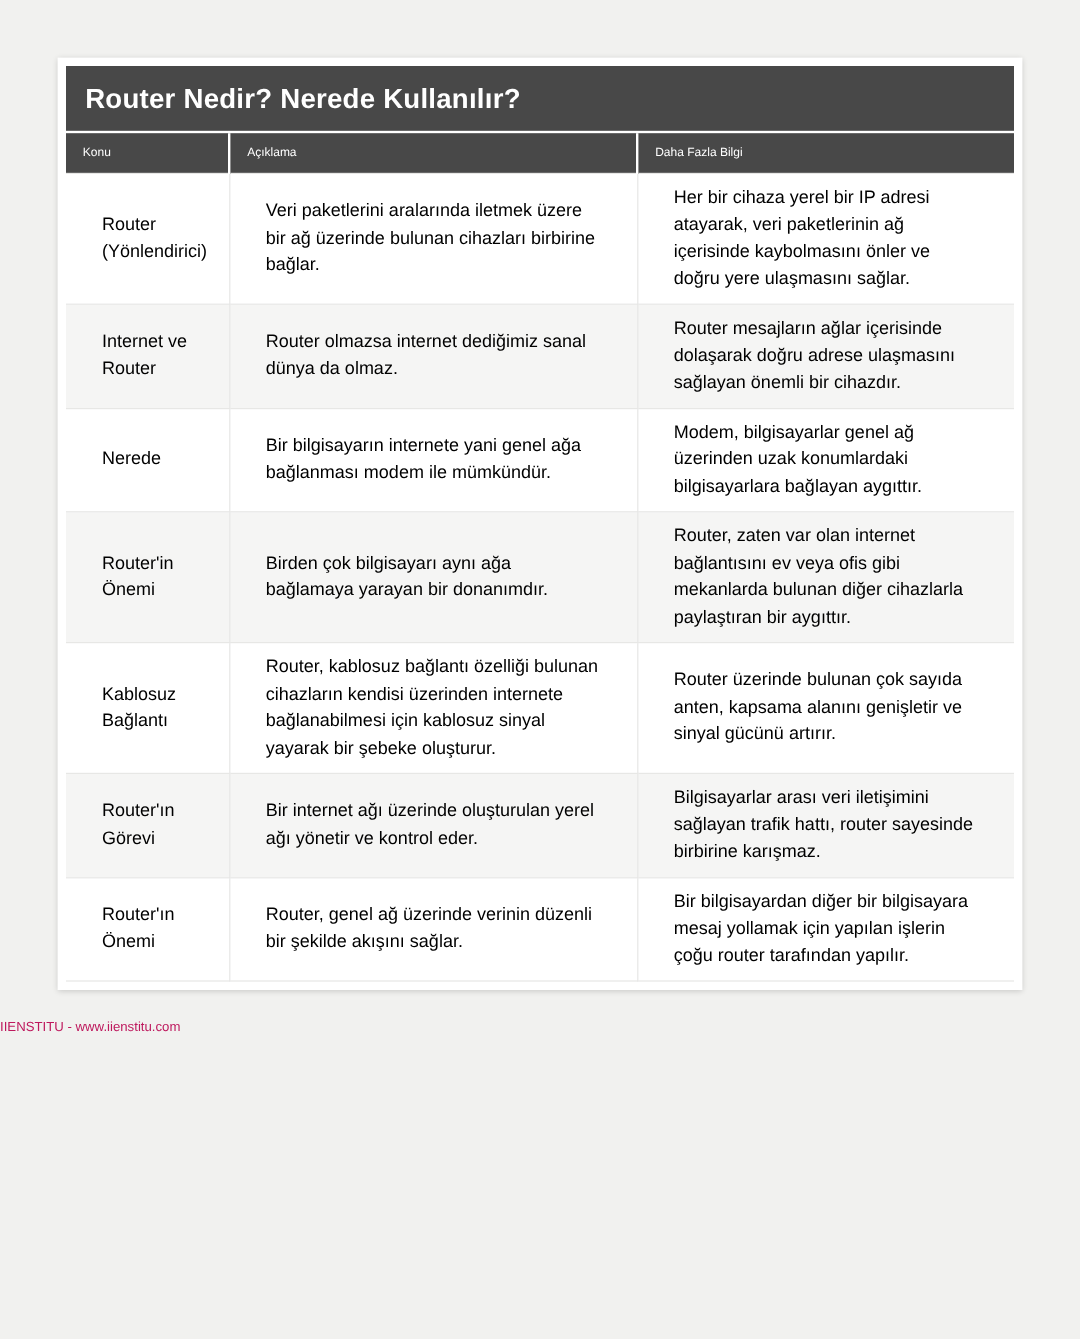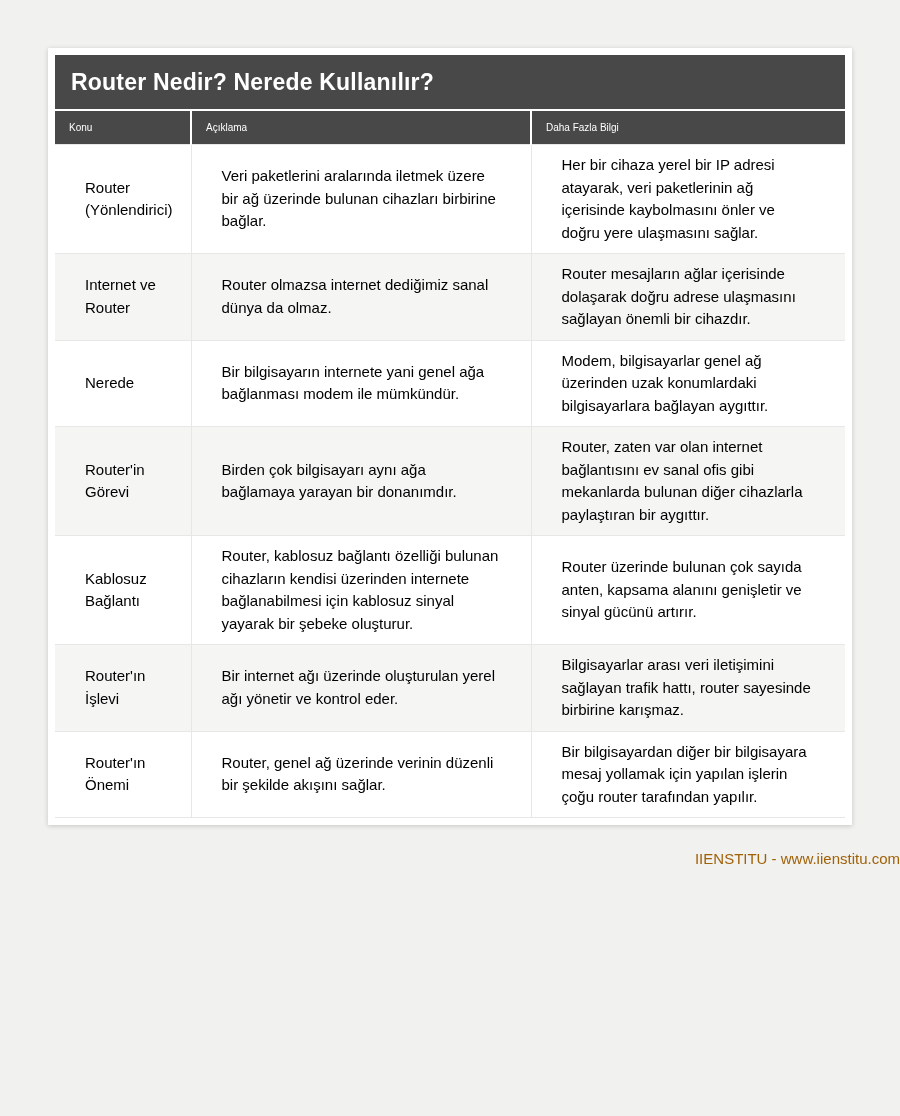--- a/index.html
+++ b/index.html
@@ -59,23 +59,23 @@
     text-align: left;
     padding: 9px 30px;
     border: 1px solid #e7e7e5;
   }
   tbody td:first-child { border-left: none; }
   tbody td:last-child  { border-right: none; }
   tbody tr:nth-child(even) td { background: #f5f5f4; }
   tbody tr:nth-child(odd)  td { background: #ffffff; }
   .footer {
     margin-top: 25px;
-    text-align: right;
-    color: #a16207;
-    font-size: 15px;
+    text-align: left;
+    color: #be185d;
+    font-size: 11px;
   }
 </style>
 </head>
 <body>
 
 <div class="card">
   <div class="title-bar">
     <h1>Router Nedir? Nerede Kullanılır?</h1>
   </div>
   <table>
@@ -101,31 +101,31 @@
         <td>Internet ve Router</td>
         <td>Router olmazsa internet dediğimiz sanal dünya da olmaz.</td>
         <td>Router mesajların ağlar içerisinde dolaşarak doğru adrese ulaşmasını sağlayan önemli bir cihazdır.</td>
       </tr>
       <tr>
         <td>Nerede</td>
         <td>Bir bilgisayarın internete yani genel ağa bağlanması modem ile mümkündür.</td>
         <td>Modem, bilgisayarlar genel ağ üzerinden uzak konumlardaki bilgisayarlara bağlayan aygıttır.</td>
       </tr>
       <tr>
-        <td>Router'in Görevi</td>
+        <td>Router'in Önemi</td>
         <td>Birden çok bilgisayarı aynı ağa bağlamaya yarayan bir donanımdır.</td>
-        <td>Router, zaten var olan internet bağlantısını ev sanal ofis gibi mekanlarda bulunan diğer cihazlarla paylaştıran bir aygıttır.</td>
+        <td>Router, zaten var olan internet bağlantısını ev veya ofis gibi mekanlarda bulunan diğer cihazlarla paylaştıran bir aygıttır.</td>
       </tr>
       <tr>
         <td>Kablosuz Bağlantı</td>
         <td>Router, kablosuz bağlantı özelliği bulunan cihazların kendisi üzerinden internete bağlanabilmesi için kablosuz sinyal yayarak bir şebeke oluşturur.</td>
         <td>Router üzerinde bulunan çok sayıda anten, kapsama alanını genişletir ve sinyal gücünü artırır.</td>
       </tr>
       <tr>
-        <td>Router'ın İşlevi</td>
+        <td>Router'ın Görevi</td>
         <td>Bir internet ağı üzerinde oluşturulan yerel ağı yönetir ve kontrol eder.</td>
         <td>Bilgisayarlar arası veri iletişimini sağlayan trafik hattı, router sayesinde birbirine karışmaz.</td>
       </tr>
       <tr>
         <td>Router'ın Önemi</td>
         <td>Router, genel ağ üzerinde verinin düzenli bir şekilde akışını sağlar.</td>
         <td>Bir bilgisayardan diğer bir bilgisayara mesaj yollamak için yapılan işlerin çoğu router tarafından yapılır.</td>
       </tr>
     </tbody>
   </table>

